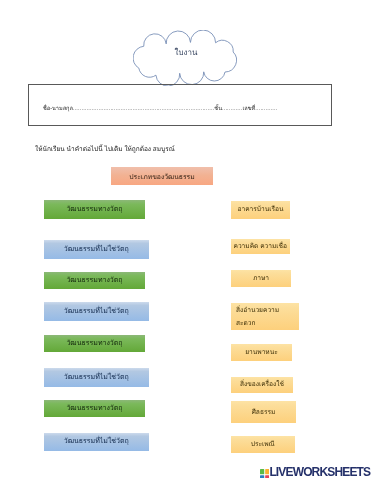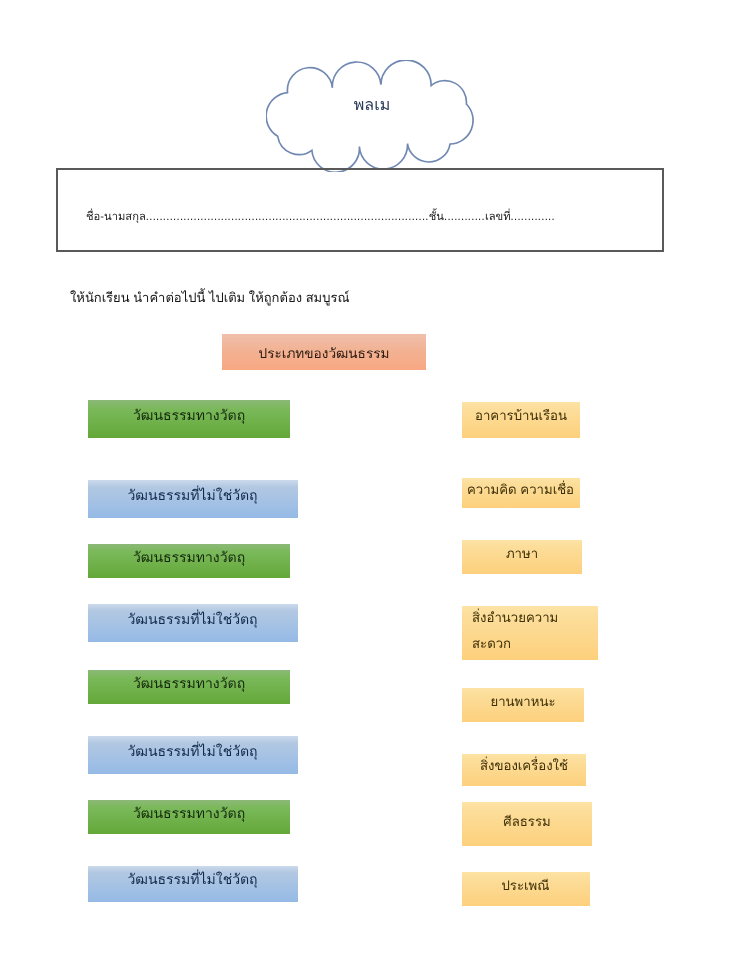--- a/index.html
+++ b/index.html
@@ -33,21 +33,21 @@
 </head>
 <body>
 
 <div id="page">
 
   <div class="cloud">
     <svg viewBox="-2 -2 106 57">
       <path d="M3.97,36.83A12,12 0 0 1 8.97,14.55A11,11 0 0 1 31.84,12.13A11,11 0 0 1 56.56,10.61A12,12 0 0 1 82.17,10.98A11,11 0 0 1 100.11,20.40A12,12 0 0 1 91.80,40.78A11,11 0 0 1 70.08,40.59A12,12 0 0 1 45.58,42.06A12,12 0 0 1 21.37,43.98A11,11 0 0 1 3.97,36.83Z" fill="#ffffff" stroke="#7088b2" stroke-width="0.85"></path>
     </svg>
     <div class="cloud-text">
-      <div>พลเม</div>
+      <div>ใบงาน</div>
     </div>
   </div>
 
   <div class="namebox">
     <div class="namerow">
 <span>ชื่อ-นามสกุล</span><span class="dots">...................................................................................</span><span>ชั้น</span><span class="dots">............</span><span>เลขที่</span><span class="dots">.............</span>
     </div>
   </div>
 
   <div class="instr">ให้นักเรียน นำคำต่อไปนี้ ไปเติม ให้ถูกต้อง สมบูรณ์</div>
@@ -100,13 +100,22 @@
         <span>สิ่งของเครื่องใช้</span>
       </div>
       <div class="box yellow" style="left: 231px; top: 401.3px; width: 65px; height: 22px;">
         <span>ศีลธรรม</span>
       </div>
       <div class="box yellow" style="left: 231px; top: 435.8px; width: 63.5px; height: 17.6px;">
         <span>ประเพณี</span>
       </div>
     </div>
 
+  <div class="lw">
+    <svg class="lw-icon" viewBox="0 0 20 20">
+      <rect x="0" y="0" width="9" height="11" rx="1.2" fill="#5aba47"></rect>
+      <rect x="11" y="0" width="9" height="11" rx="1.2" fill="#f9b233"></rect>
+      <rect x="0" y="13" width="9" height="7" rx="1.2" fill="#2a7fc1"></rect>
+      <rect x="11" y="13" width="9" height="7" rx="1.2" fill="#e8415a"></rect>
+    </svg>
+    <span class="lw-text">LIVEWORKSHEETS</span>
+  </div>
 </div>
 
 </body></html>

